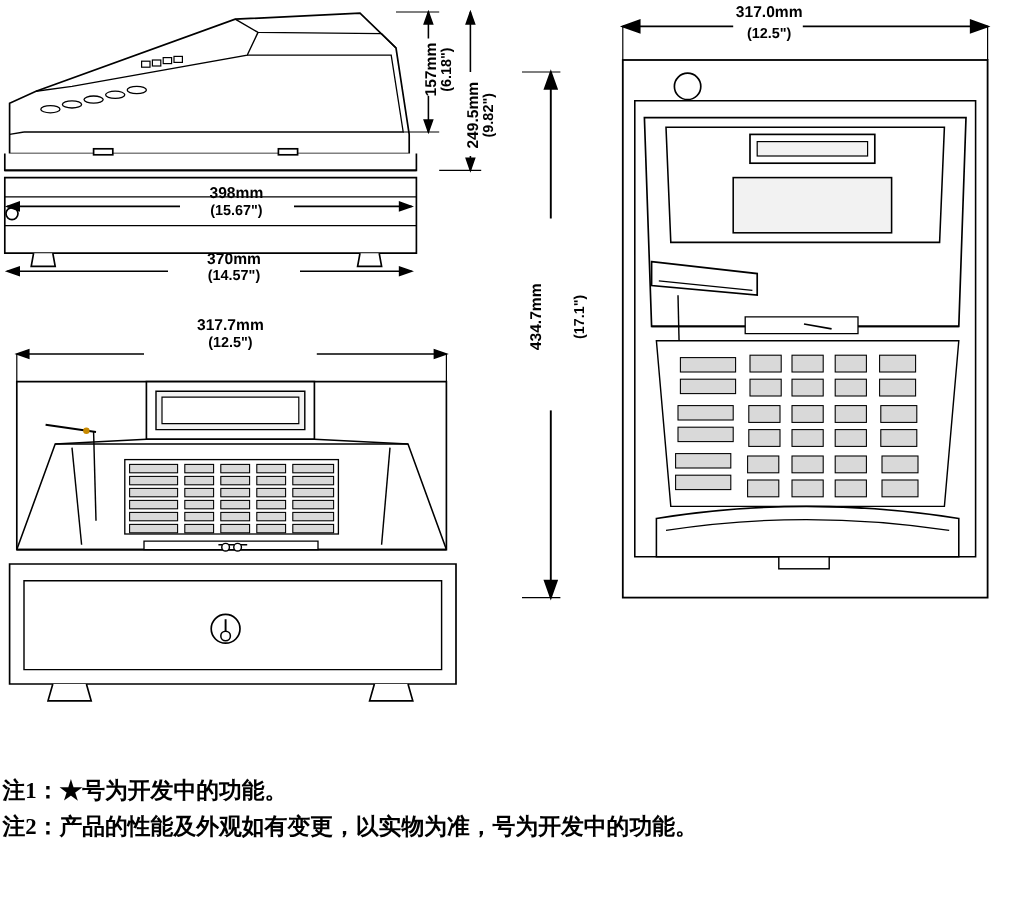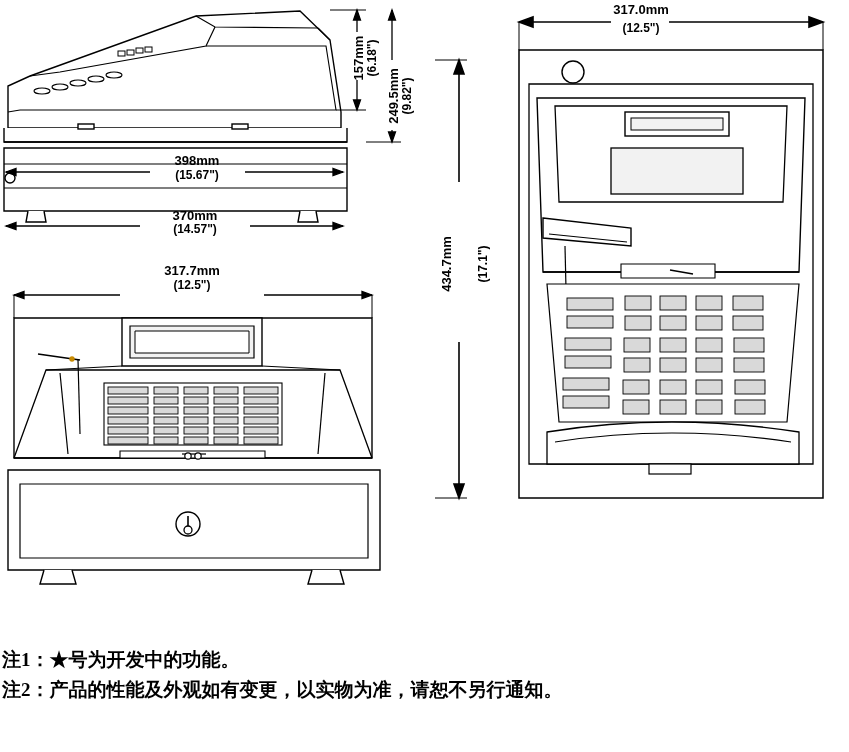--- a/index.html
+++ b/index.html
@@ -267,16 +267,16 @@
 
       <path d="M132 430 Q256 410 384 430 L384 462 L132 462 Z" fill="#ffffff" stroke-width="1.3"></path>
       <path d="M140 440 Q256 422 376 440" stroke-width="1.1"></path>
 
       <rect x="234" y="462" width="42" height="10" fill="#ffffff" stroke-width="1.2"></rect>
     </g>
   </svg>
 
   <div class="notes">
     <div class="note-line">注1：★号为开发中的功能。</div>
-    <div class="note-line">注2：产品的性能及外观如有变更，以实物为准，请恕不另行通知。</div>
+    <div class="note-line">注2：产品的性能及外观如有变更，以实物为准，号为开发中的功能。</div>
   </div>
 
 </div>
 
 </body></html>

